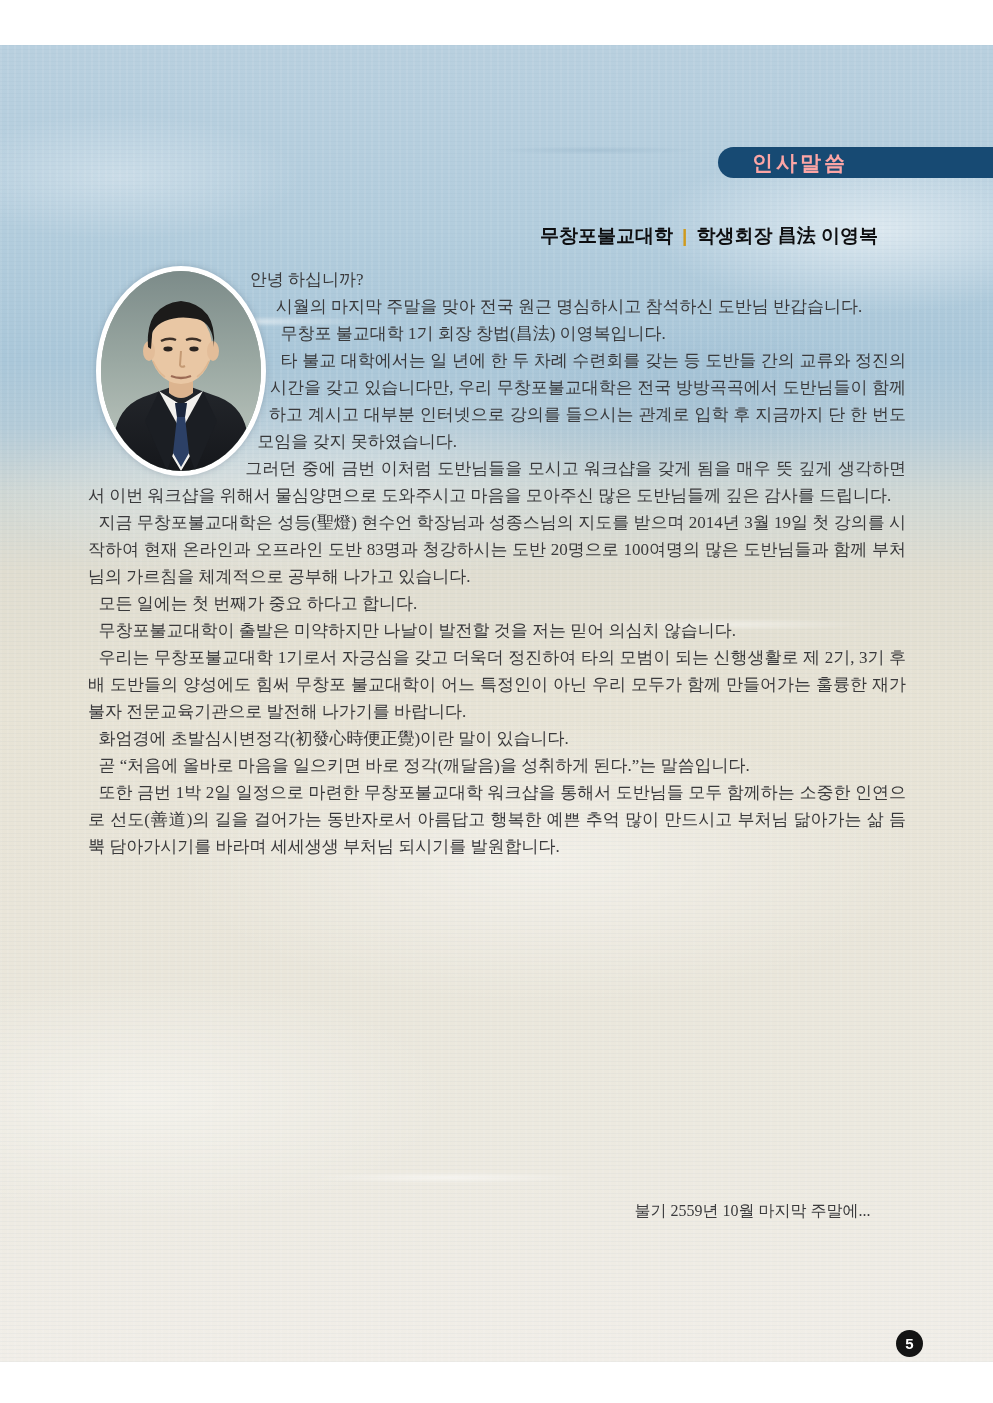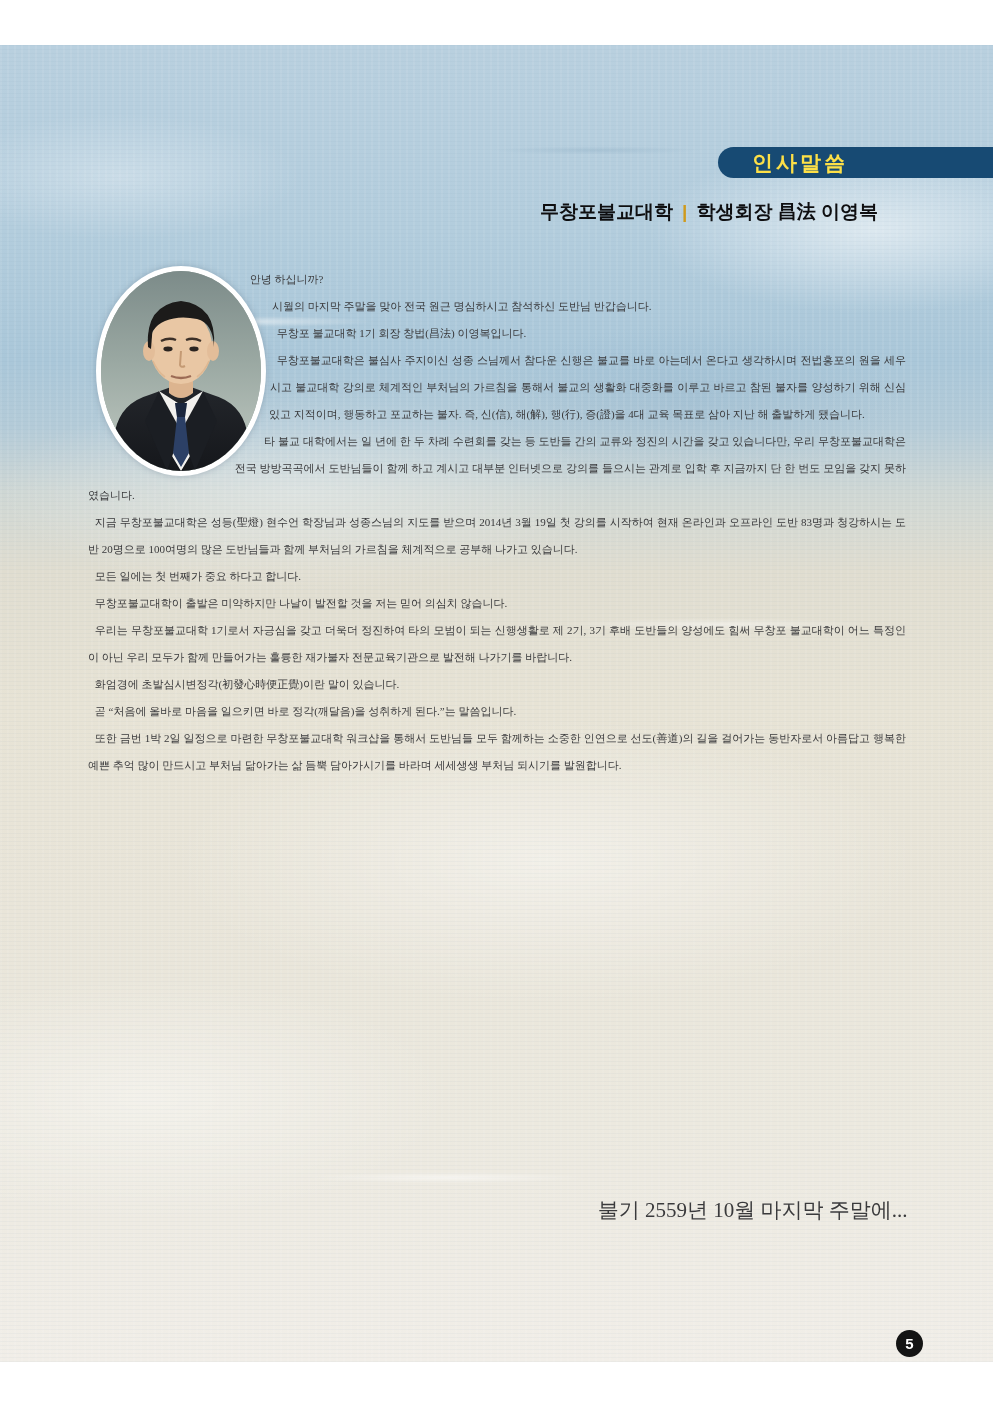--- a/index.html
+++ b/index.html
@@ -42,37 +42,37 @@
   }
 
   
   .title-bar{
     position:absolute;top:147px;left:718px;width:275px;height:31px;
     background:#174a73;
     border-radius:16px 0 0 16px;
     display:flex;align-items:center;
     padding-left:34px;box-sizing:border-box;
     font-family:"Liberation Sans","DejaVu Sans",sans-serif;
-    font-weight:bold;font-size:21px;letter-spacing:3px;color:#fde047;
+    font-weight:bold;font-size:21px;letter-spacing:3px;color:#fca5a5;
   }
 
   
   .byline{
-    position:absolute;top:200px;right:115px;height:24px;
+    position:absolute;top:224px;right:115px;height:24px;
     display:flex;align-items:center;gap:9px;
     font-family:"Liberation Sans","DejaVu Sans",sans-serif;
     font-weight:bold;font-size:19px;color:#0e0e10;
     white-space:nowrap;
   }
   .byline .sep{color:#cf9a1d;font-size:19px;font-weight:bold;}
 
   
   .content{
     position:absolute;top:266px;left:88px;width:818px;
-    color:#39393b;font-size:11px;line-height:27px;
+    color:#39393b;font-size:17px;line-height:27px;
   }
   .content p{margin:0;text-align:justify;text-indent:0.62em;}
   .content p:first-child{text-indent:0;}
 
   
   .photo-wrap{
     float:left;width:182px;height:214px;
     shape-outside:ellipse(100px 112px at 86px 100px);
     position:relative;
   }
@@ -83,21 +83,21 @@
     overflow:hidden;
     box-shadow:0 0 6px rgba(90,110,130,0.35);
     background:#93a09c;
   }
   .photo svg{display:block;width:160px;height:200px;}
 
   
   .closing{
     position:absolute;top:1196px;left:560px;width:385px;
     text-align:center;color:#3a3a3c;
-    font-size:21px;line-height:29px;
+    font-size:16px;line-height:29px;
   }
 
   
   .page-number{
     position:absolute;left:896px;top:1330px;width:27px;height:27px;
     border-radius:50%;background:#141414;
     display:flex;align-items:center;justify-content:center;
     font-family:"Liberation Sans","DejaVu Sans",sans-serif;
     font-weight:bold;font-size:15px;color:#ffffff;
   }
@@ -168,22 +168,22 @@
 
           <path d="M 52 90 Q 56 100 64 106" stroke="#d8ad85" stroke-width="1.6" fill="none" opacity="0.6"></path>
           <path d="M 108 90 Q 104 100 96 106" stroke="#d8ad85" stroke-width="1.6" fill="none" opacity="0.6"></path>
         </svg>
       </div>
     </div>
     <div>
         <p>안녕 하십니까?</p>
         <p>시월의 마지막 주말을 맞아 전국 원근 명심하시고 참석하신 도반님 반갑습니다.</p>
         <p>무창포 불교대학 1기 회장 창법(昌法) 이영복입니다.</p>
-        <p>무창포불교대학은 불심사 주지이신 성종 스님께서 참다운 신행은 불교를 바로 아는데서 온다고 생각하시며 전법홍포의 원을 세우시고 불교대학 강의로 체계적인 부처님의 가르침을 통해서 불교의 생활화 대중화를 이루고 바르고 참된 불자를 양성하기 위해 신심 있고 지적이며, 행동하고 포교하는 불자. 즉, 신(信), 해(解), 행(行), 증(證)을 4대 교육 목표로 삼아 지난 해 출발하게 됐습니다.</p>
         <p>타 불교 대학에서는 일 년에 한 두 차례 수련회를 갖는 등 도반들 간의 교류와 정진의 시간을 갖고 있습니다만, 우리 무창포불교대학은 전국 방방곡곡에서 도반님들이 함께 하고 계시고 대부분 인터넷으로 강의를 들으시는 관계로 입학 후 지금까지 단 한 번도 모임을 갖지 못하였습니다.</p>
+        <p>그러던 중에 금번 이처럼 도반님들을 모시고 워크샵을 갖게 됨을 매우 뜻 깊게 생각하면서 이번 워크샵을 위해서 물심양면으로 도와주시고 마음을 모아주신 많은 도반님들께 깊은 감사를 드립니다.</p>
         <p>지금 무창포불교대학은 성등(聖燈) 현수언 학장님과 성종스님의 지도를 받으며 2014년 3월 19일 첫 강의를 시작하여 현재 온라인과 오프라인 도반 83명과 청강하시는 도반 20명으로 100여명의 많은 도반님들과 함께 부처님의 가르침을 체계적으로 공부해 나가고 있습니다.</p>
         <p>모든 일에는 첫 번째가 중요 하다고 합니다.</p>
         <p>무창포불교대학이 출발은 미약하지만 나날이 발전할 것을 저는 믿어 의심치 않습니다.</p>
         <p>우리는 무창포불교대학 1기로서 자긍심을 갖고 더욱더 정진하여 타의 모범이 되는 신행생활로 제 2기, 3기 후배 도반들의 양성에도 힘써 무창포 불교대학이 어느 특정인이 아닌 우리 모두가 함께 만들어가는 훌륭한 재가불자 전문교육기관으로 발전해 나가기를 바랍니다.</p>
         <p>화엄경에 초발심시변정각(初發心時便正覺)이란 말이 있습니다.</p>
         <p>곧 “처음에 올바로 마음을 일으키면 바로 정각(깨달음)을 성취하게 된다.”는 말씀입니다.</p>
         <p>또한 금번 1박 2일 일정으로 마련한 무창포불교대학 워크샵을 통해서 도반님들 모두 함께하는 소중한 인연으로 선도(善道)의 길을 걸어가는 동반자로서 아름답고 행복한 예쁜 추억 많이 만드시고 부처님 닮아가는 삶 듬뿍 담아가시기를 바라며 세세생생 부처님 되시기를 발원합니다.</p>
       </div>
   </div>
 

